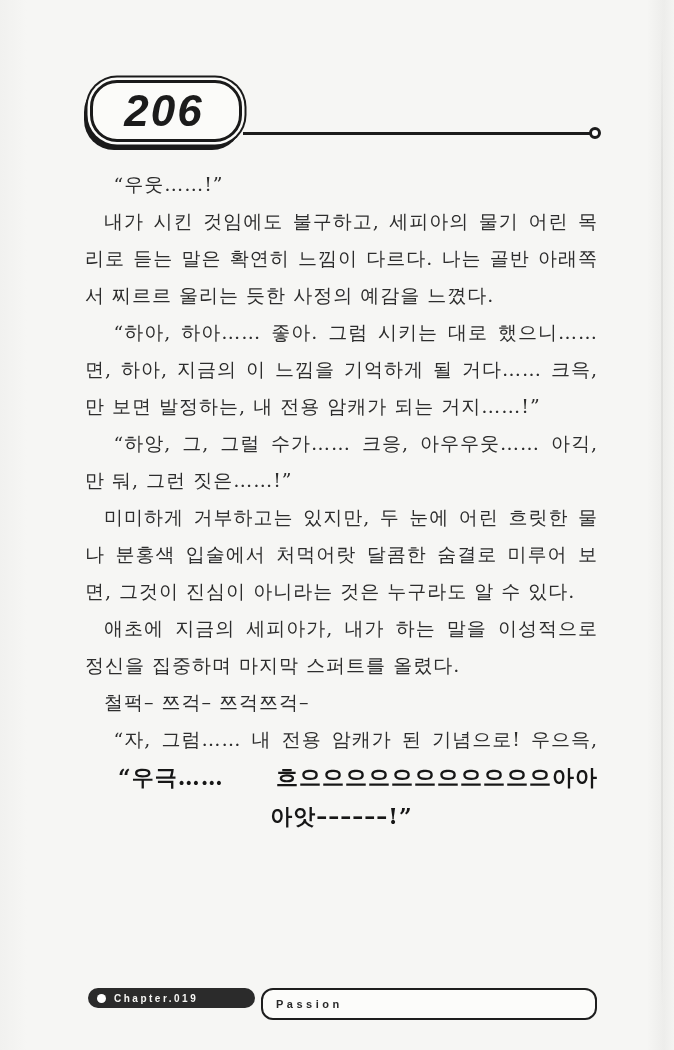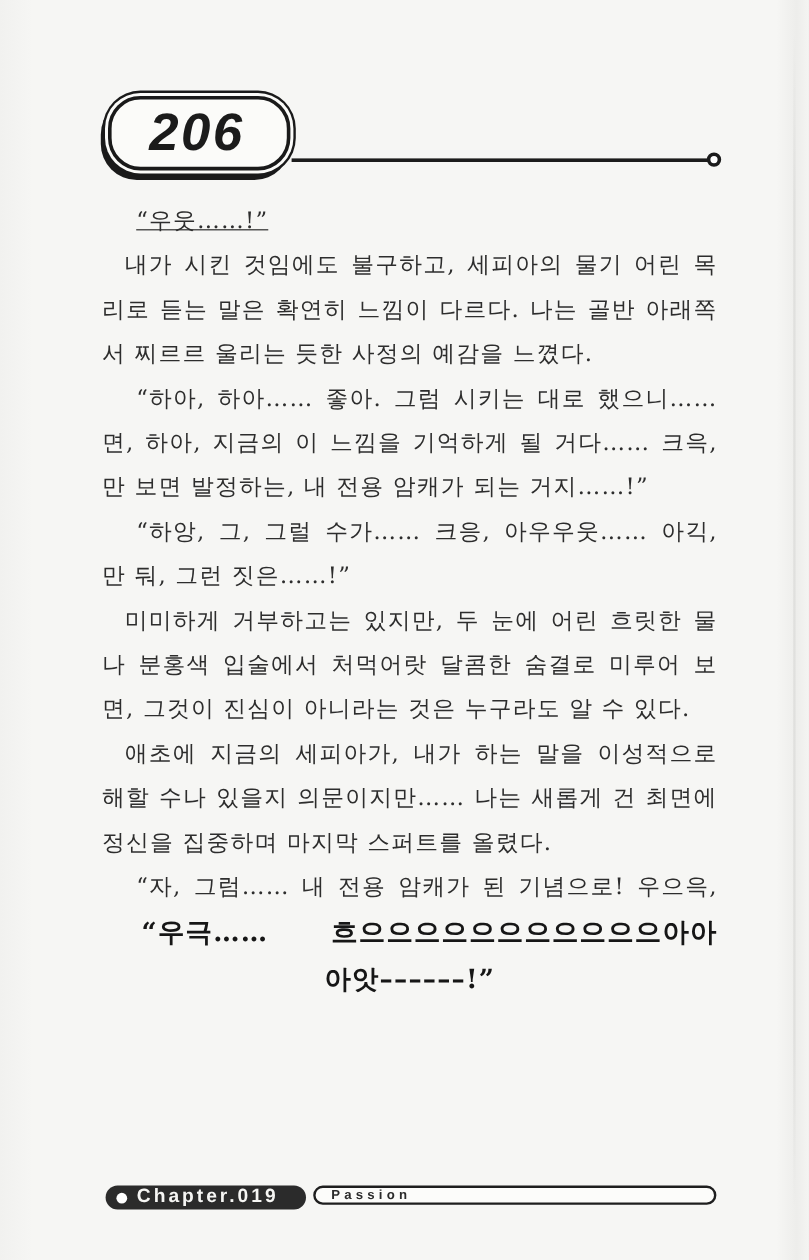--- a/index.html
+++ b/index.html
@@ -64,28 +64,28 @@
     color:#161616;
     text-align:center;
   }
   
   .chapter-pill{
     position:absolute;left:88px;top:988px;width:167px;height:20px;
     background:#2b2b2b;border-radius:11px;
     display:flex;align-items:center;box-sizing:border-box;padding-left:9px;
     color:#f6f6f4;
     font-family:"Liberation Sans","DejaVu Sans",sans-serif;
-    font-size:16px;font-weight:700;letter-spacing:2.5px;
+    font-size:10px;font-weight:700;letter-spacing:2.5px;
   }
   .chapter-pill .dot{
     width:9px;height:9px;border-radius:50%;background:#ffffff;
     margin-right:8px;flex:none;
   }
   .title-pill{
-    position:absolute;left:261px;top:988px;width:336px;height:16px;
+    position:absolute;left:261px;top:988px;width:336px;height:32px;
     background:#fcfcfa;border:2px solid #1e1e1e;border-radius:12px;
     display:flex;align-items:center;box-sizing:border-box;padding-left:13px;
     color:#2a2a2a;
     font-family:"Liberation Sans","DejaVu Sans",sans-serif;
     font-size:11px;font-weight:700;letter-spacing:3.5px;
   }
 </style>
 </head>
 <body>
 
@@ -93,35 +93,35 @@
 
   <div class="page-number-badge">
     <span>206</span>
   </div>
 
   <div class="header-rule">
     <span class="ring"></span>
   </div>
 
   <main class="text-block">
-      <div class="line" style="padding-left: 1.5em; text-decoration: underline;">“우웃……!”</div>
+      <div class="line" style="padding-left: 1.5em;">“우웃……!”</div>
       <div class="line fill" style="padding-left: 1em;">내가 시킨 것임에도 불구하고, 세피아의 물기 어린 목소</div>
       <div class="line fill">리로 듣는 말은 확연히 느낌이 다르다. 나는 골반 아래쪽에</div>
       <div class="line">서 찌르르 울리는 듯한 사정의 예감을 느꼈다.</div>
       <div class="line fill" style="padding-left: 1.5em;">“하아, 하아…… 좋아. 그럼 시키는 대로 했으니…… 마</div>
       <div class="line fill">면, 하아, 지금의 이 느낌을 기억하게 될 거다…… 크윽, 나</div>
       <div class="line">만 보면 발정하는, 내 전용 암캐가 되는 거지……!”</div>
       <div class="line fill" style="padding-left: 1.5em;">“하앙, 그, 그럴 수가…… 크응, 아우우웃…… 아긱, 그</div>
       <div class="line">만 둬, 그런 짓은……!”</div>
       <div class="line fill" style="padding-left: 1em;">미미하게 거부하고는 있지만, 두 눈에 어린 흐릿한 물기</div>
       <div class="line fill">나 분홍색 입술에서 처먹어랏 달콤한 숨결로 미루어 보</div>
       <div class="line">면, 그것이 진심이 아니라는 것은 누구라도 알 수 있다.</div>
       <div class="line fill" style="padding-left: 1em;">애초에 지금의 세피아가, 내가 하는 말을 이성적으로 이</div>
-      <div class="line fill">해할 수나 있을지 의문이지만…… 나는 새롭게 건 최면에</div>
       <div class="line">정신을 집중하며 마지막 스퍼트를 올렸다.</div>
+      <div class="line" style="padding-left: 1em;">철퍽– 쯔걱– 쯔걱쯔걱–</div>
       <div class="line fill" style="padding-left: 1.5em;">“자, 그럼…… 내 전용 암캐가 된 기념으로! 우으윽, 질</div>
       <div class="line bold fill" style="padding-left: 1.5em;">“우극…… 흐으으으으으으으으으으으아아</div>
       <div class="line bold">아앗––––––!”</div>
     </main>
 
   <div class="chapter-pill">
     <span class="dot"></span>
     <span>Chapter.019</span>
   </div>
 

